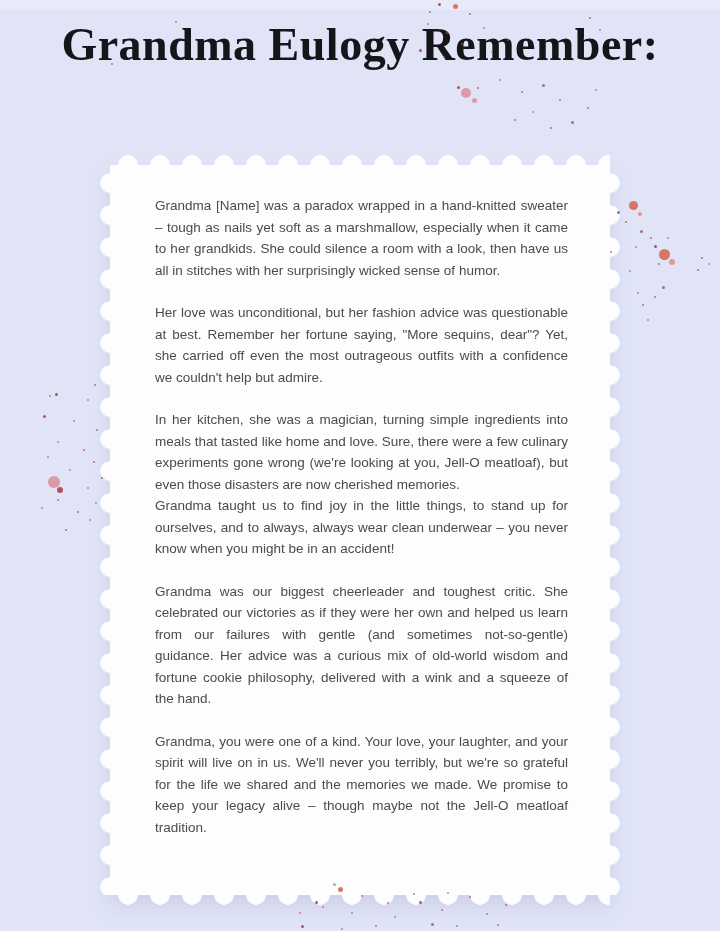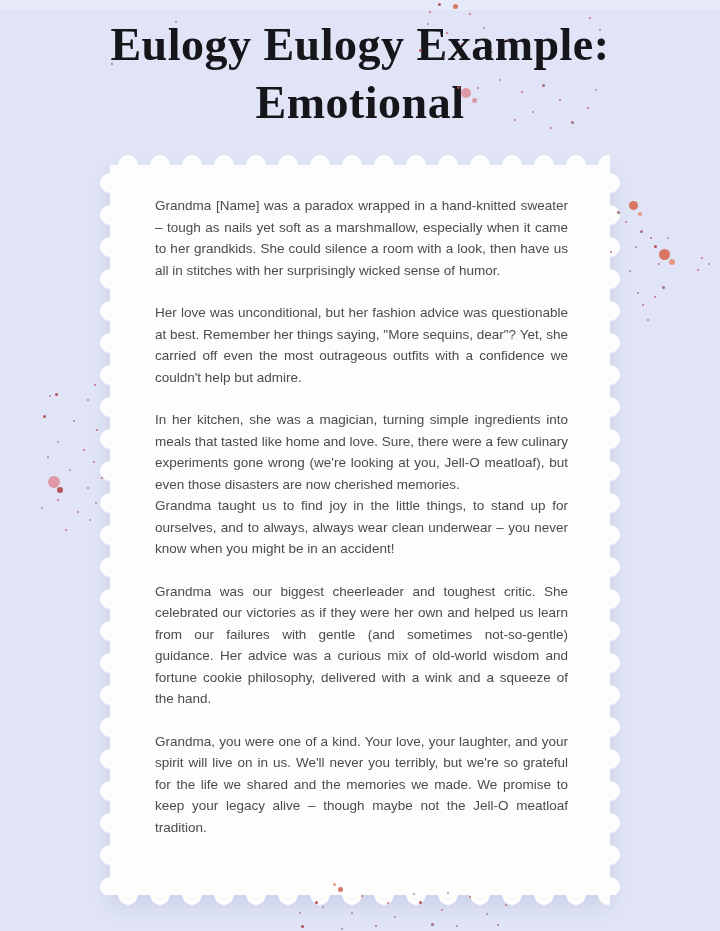--- a/index.html
+++ b/index.html
@@ -79,32 +79,32 @@
     margin-top:2px;
   }
   .splatter-layer{position:absolute;left:0;top:0;width:720px;height:931px;z-index:4;pointer-events:none;}
   .splat{position:absolute;border-radius:50%;}
 </style>
 </head>
 <body>
 
 <div class="page">
 
-  <h1 class="title"><span>Eulogy Eulogy Example:</span><br><span>Emotional</span></h1>
+  <h1 class="title"><span>Grandma Eulogy Remember:</span><br></h1>
 
   <div class="stamp-body"></div>
   <div class="perf perf-top"></div>
   <div class="perf perf-bottom"></div>
   <div class="perf perf-left"></div>
   <div class="perf perf-right"></div>
 
   <div class="stamp-content">
     <div>
         <p>Grandma [Name] was a paradox wrapped in a hand-knitted sweater – tough as nails yet soft as a marshmallow, especially when it came to her grandkids. She could silence a room with a look, then have us all in stitches with her surprisingly wicked sense of humor.</p>
-        <p>Her love was unconditional, but her fashion advice was questionable at best. Remember her things saying, "More sequins, dear"? Yet, she carried off even the most outrageous outfits with a confidence we couldn't help but admire.</p>
+        <p>Her love was unconditional, but her fashion advice was questionable at best. Remember her fortune saying, "More sequins, dear"? Yet, she carried off even the most outrageous outfits with a confidence we couldn't help but admire.</p>
         <p>In her kitchen, she was a magician, turning simple ingredients into meals that tasted like home and love. Sure, there were a few culinary experiments gone wrong (we're looking at you, Jell-O meatloaf), but even those disasters are now cherished memories.
 Grandma taught us to find joy in the little things, to stand up for ourselves, and to always, always wear clean underwear – you never know when you might be in an accident!</p>
         <p>Grandma was our biggest cheerleader and toughest critic. She celebrated our victories as if they were her own and helped us learn from our failures with gentle (and sometimes not-so-gentle) guidance. Her advice was a curious mix of old-world wisdom and fortune cookie philosophy, delivered with a wink and a squeeze of the hand.</p>
         <p>Grandma, you were one of a kind. Your love, your laughter, and your spirit will live on in us. We'll never you terribly, but we're so grateful for the life we shared and the memories we made. We promise to keep your legacy alive – though maybe not the Jell-O meatloaf tradition.</p>
       </div>
   </div>
 
   <div class="splatter-layer">
       <div class="splat" style="left: 452.5px; top: 3.5px; width: 5px; height: 5px; background: rgb(216, 112, 88); opacity: 0.95;"></div>
       <div class="splat" style="left: 437.5px; top: 2.5px; width: 3px; height: 3px; background: rgb(179, 74, 80); opacity: 0.95;"></div>

